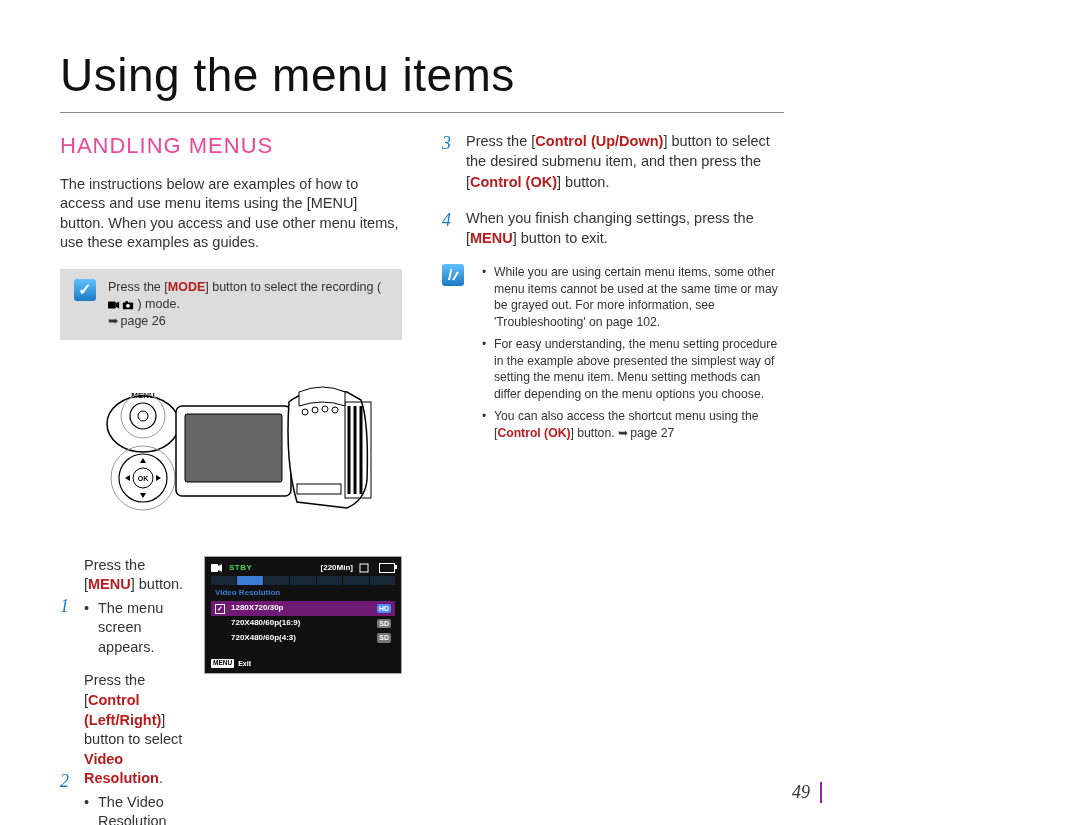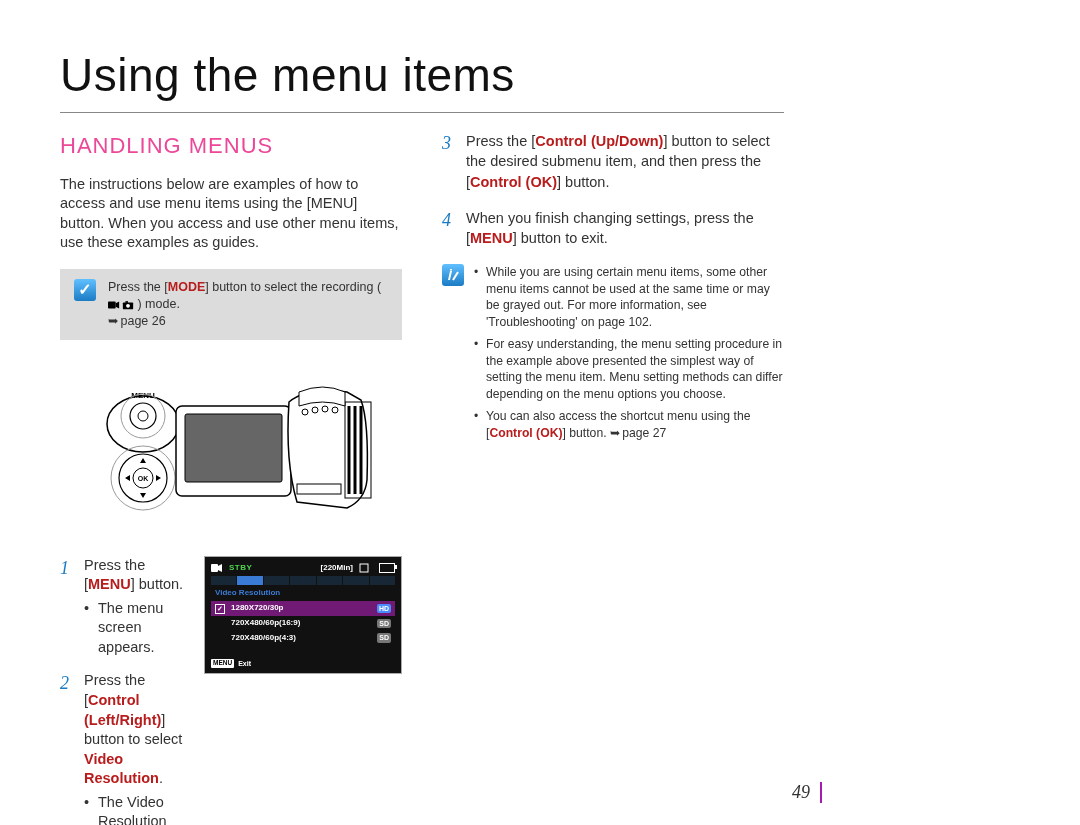--- a/index.html
+++ b/index.html
@@ -7,21 +7,21 @@
   .title{font-size:46px;font-weight:200;letter-spacing:.5px;border-bottom:1px solid #888;padding-bottom:10px;margin-bottom:18px;color:#111}
   .cols{display:flex;gap:40px}
   .col{flex:1;min-width:0;font-size:14.5px;line-height:1.35;color:#333}
   h2.section{color:#ec4899;font-size:22px;font-weight:400;letter-spacing:1px;margin:0 0 14px 0}
   .note-box{background:#dcdcdc;display:flex;align-items:flex-start;gap:12px;padding:10px 14px;margin:16px 0 18px 0;font-size:12.5px;line-height:1.35}
   .note-box .chk{width:22px;height:22px;border-radius:3px;background:linear-gradient(#60c0ff,#1b7bc4);color:#fff;font-weight:700;font-size:16px;display:flex;align-items:center;justify-content:center;flex:0 0 auto}
   .arrow-ref{display:inline-block;margin-right:2px}
   .camera-wrap{display:flex;justify-content:center;margin:6px 0 18px 0}
   .camera-svg{width:300px;height:180px}
   ol.steps{list-style:none;padding:0;margin:0;counter-reset:step}
-  ol.steps>li{display:flex;gap:10px;margin-bottom:14px;align-items:flex-start}
+  ol.steps>li{display:flex;gap:10px;margin-bottom:14px;align-items:center}
   ol.steps>li::before{counter-increment:step;content:counter(step);color:#1b7bc4;font-size:18px;font-family:Georgia,serif;font-style:italic;min-width:14px}
   .sub-bullets{list-style:none;padding:0;margin:4px 0 0 0}
   .sub-bullets li{position:relative;padding-left:14px;margin-top:2px}
   .sub-bullets li::before{content:"•";position:absolute;left:0;top:0;color:#333}
   .screenshot-wrap{position:relative;margin-left:auto;flex:0 0 auto}
   .scr{width:198px;height:118px;background:#111;border-radius:0;border:1px solid #aaa;color:#fff;font-size:8.5px;font-weight:700;box-sizing:border-box;padding:6px 6px 4px 6px;position:relative}
   .scr .top{display:flex;align-items:center;gap:6px;margin-bottom:3px}
   .scr .stby{color:#4fd34f;font-size:8px;letter-spacing:.5px}
   .scr .rt{margin-left:auto;font-size:8px;color:#fff}
   .scr .batt{width:14px;height:8px;border:1px solid #fff;margin-left:4px;position:relative}
@@ -31,21 +31,21 @@
   .scr .tab.active{background:#3a7bd5;opacity:1}
   .scr .heading{font-size:8px;color:#3a7bd5;padding:2px 0 2px 4px}
   .scr .row{display:flex;align-items:center;padding:2px 4px;gap:6px}
   .scr .row .res{flex:1;font-size:8px}
   .scr .row .badge{font-size:7px;background:#777;border-radius:2px;padding:0 2px}
   .scr .row.sel{background:#701a75}
   .scr .row.sel .badge{background:#4a8cff;color:#fff}
   .scr .chk2{width:8px;height:8px;border:1px solid #fff;display:inline-flex;align-items:center;justify-content:center;font-size:7px}
   .scr .exit{position:absolute;bottom:4px;left:6px;display:flex;gap:4px;align-items:center;font-size:7px}
   .scr .exit .menu-tag{background:#fff;color:#000;padding:0 2px;border-radius:1px;font-size:6.5px}
-  .right-note{display:flex;gap:10px;margin-top:14px;font-size:12.2px;line-height:1.35;color:#333}
+  .right-note{display:flex;gap:18px;margin-top:14px;font-size:12.2px;line-height:1.35;color:#333}
   .right-note .badge-note{width:22px;height:22px;border-radius:3px;background:linear-gradient(#60c0ff,#1b7bc4);color:#fff;font-weight:700;font-size:16px;display:flex;align-items:center;justify-content:center;flex:0 0 auto}
   .right-note ul{list-style:none;padding:0;margin:0}
   .right-note ul>li{position:relative;padding-left:12px;margin-bottom:6px}
   .right-note ul>li::before{content:"•";position:absolute;left:0}
   .mode-icons{display:inline-flex;gap:2px;vertical-align:-2px}
   .mode-icons svg{width:12px;height:10px}
   .pagenum{position:absolute;bottom:22px;right:50px;font-size:18px;font-family:Georgia,serif;font-style:italic;color:#333;padding-right:10px;border-right:2px solid #a21caf}
   b{font-weight:700;color:#b91c1c}
   .step-row{display:flex;gap:18px;align-items:flex-start}
   .step-text{flex:1}

